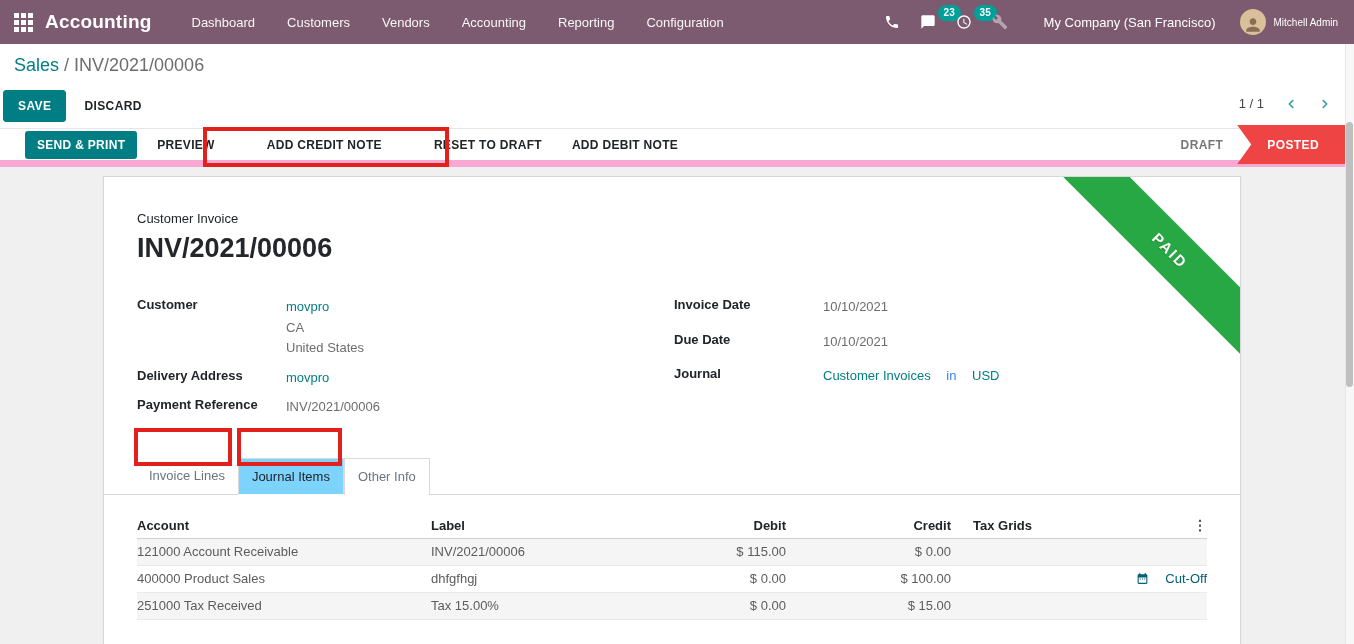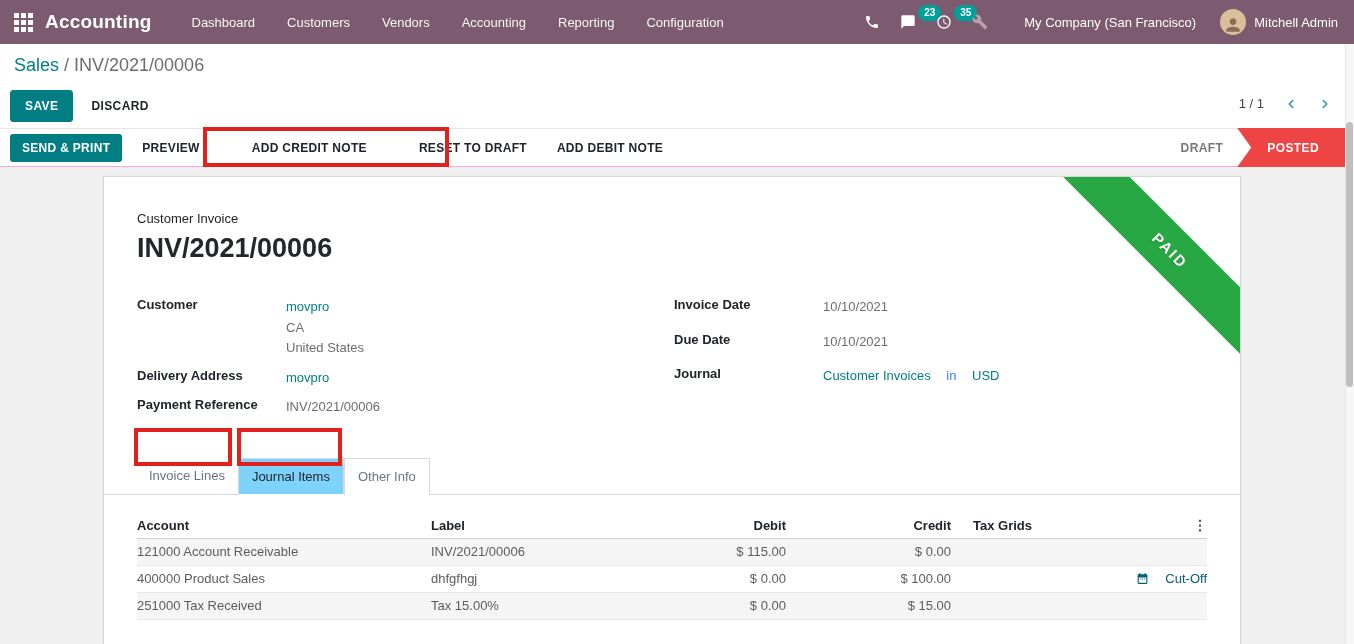--- a/index.html
+++ b/index.html
@@ -19,41 +19,41 @@
   .nav-icon-btn { position:relative; width:36px; height:44px; display:flex; align-items:center;
                   justify-content:flex-start; cursor:pointer; color:#fff; }
   .nav-icon-btn svg { width:16px; height:16px; fill:currentColor; }
   .nav-icon-btn.muted { color:#b9a2b0; }
   .badge { position:absolute; top:5px; left:18px; background:#00a09a; color:#fff; font-size:10px;
            font-weight:700; line-height:1; padding:3px 6px; border-radius:9px; }
   .company { font-size:13px; margin:0 24px 0 16px; cursor:pointer; }
   .avatar { width:26px; height:26px; border-radius:50%; background:#d9bf9a; margin-right:8px;
             overflow:hidden; display:flex; align-items:flex-end; justify-content:center; cursor:pointer; }
   .avatar svg { width:20px; height:20px; fill:#8a6d55; }
-  .username { font-size:13px; margin-right:6px; cursor:pointer; }
+  .username { font-size:10px; margin-right:6px; cursor:pointer; }
 
   
   .breadcrumb { position:absolute; left:14px; top:55px; font-size:18px; color:#6d6d6d; }
   .breadcrumb .parent { color:#017e84; cursor:pointer; }
-  .header-actions { position:absolute; left:10px; top:90px; display:flex; align-items:center; gap:12px; }
+  .header-actions { position:absolute; left:3px; top:90px; display:flex; align-items:center; gap:12px; }
   .btn-primary { background:#017e84; color:#fff; border:1px solid #017e84; border-radius:3px;
                  font-size:12px; font-weight:700; letter-spacing:.4px; padding:8px 14px;
                  font-family:inherit; cursor:pointer; }
   .btn-flat { background:none; border:none; color:#212529; font-size:12px; font-weight:700;
               letter-spacing:.4px; padding:8px 6px; font-family:inherit; cursor:pointer; }
   .pager { position:absolute; right:22px; top:96px; display:flex; align-items:center; gap:20px;
            font-size:13px; color:#444; }
   .pager .chev { cursor:pointer; display:flex; align-items:center; }
   .pager svg { width:14px; height:14px; stroke:#2f97a5; stroke-width:2.6; fill:none;
                stroke-linecap:round; stroke-linejoin:round; }
 
   
   .statusbar { position:absolute; left:0; top:128px; width:1345px; height:39px; background:#fff;
-               border-top:1px solid #e6e6e6; border-bottom:1px solid #f9a8d4;
-               display:flex; align-items:center; padding-left:10px; }
+               border-top:1px solid #e6e6e6; border-bottom:7px solid #f9a8d4;
+               display:flex; align-items:center; padding-left:25px; }
   .sb-btn { background:none; border:none; color:#212529; font-size:12px; font-weight:700;
             letter-spacing:.3px; padding:7px 10px; margin-right:10px; font-family:inherit; cursor:pointer; }
   .sb-btn.primary { background:#017e84; color:#fff; border-radius:3px; padding:7px 12px; }
   .sb-btn.shift { margin-left:22px; }
   .status-widget { margin-left:auto; display:flex; align-items:center; height:39px; }
   .state-draft { color:#777; font-size:12px; font-weight:700; letter-spacing:.4px; margin-right:14px; cursor:pointer; }
   .state-posted { height:39px; display:flex; align-items:center; background:#ef4444; color:#fff;
                   font-size:12px; font-weight:700; letter-spacing:.4px; padding:0 26px 0 30px;
                   clip-path:polygon(0 0, 14px 50%, 0 100%, 100% 100%, 100% 0); cursor:pointer; }
 

